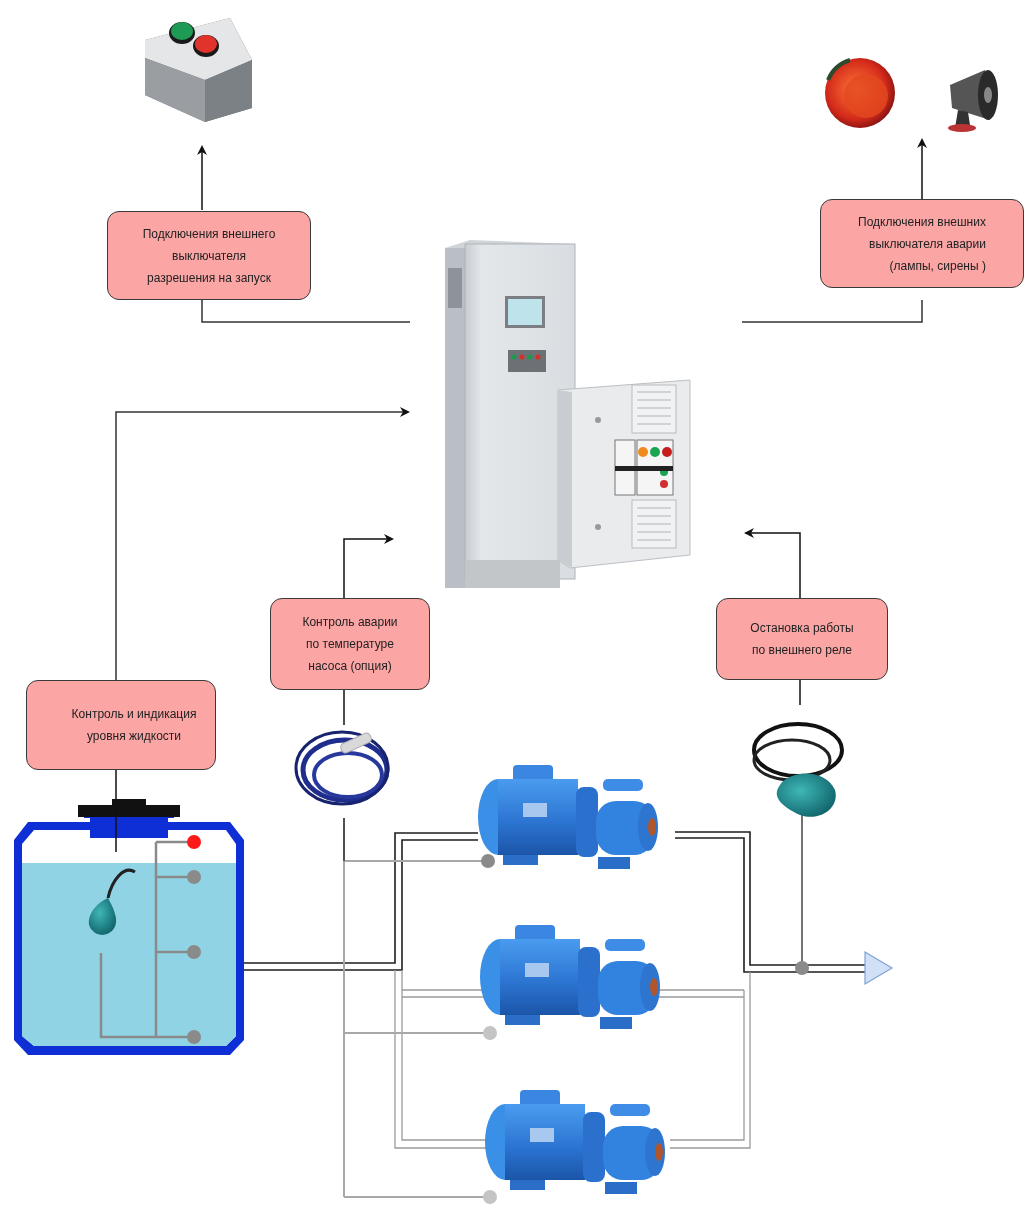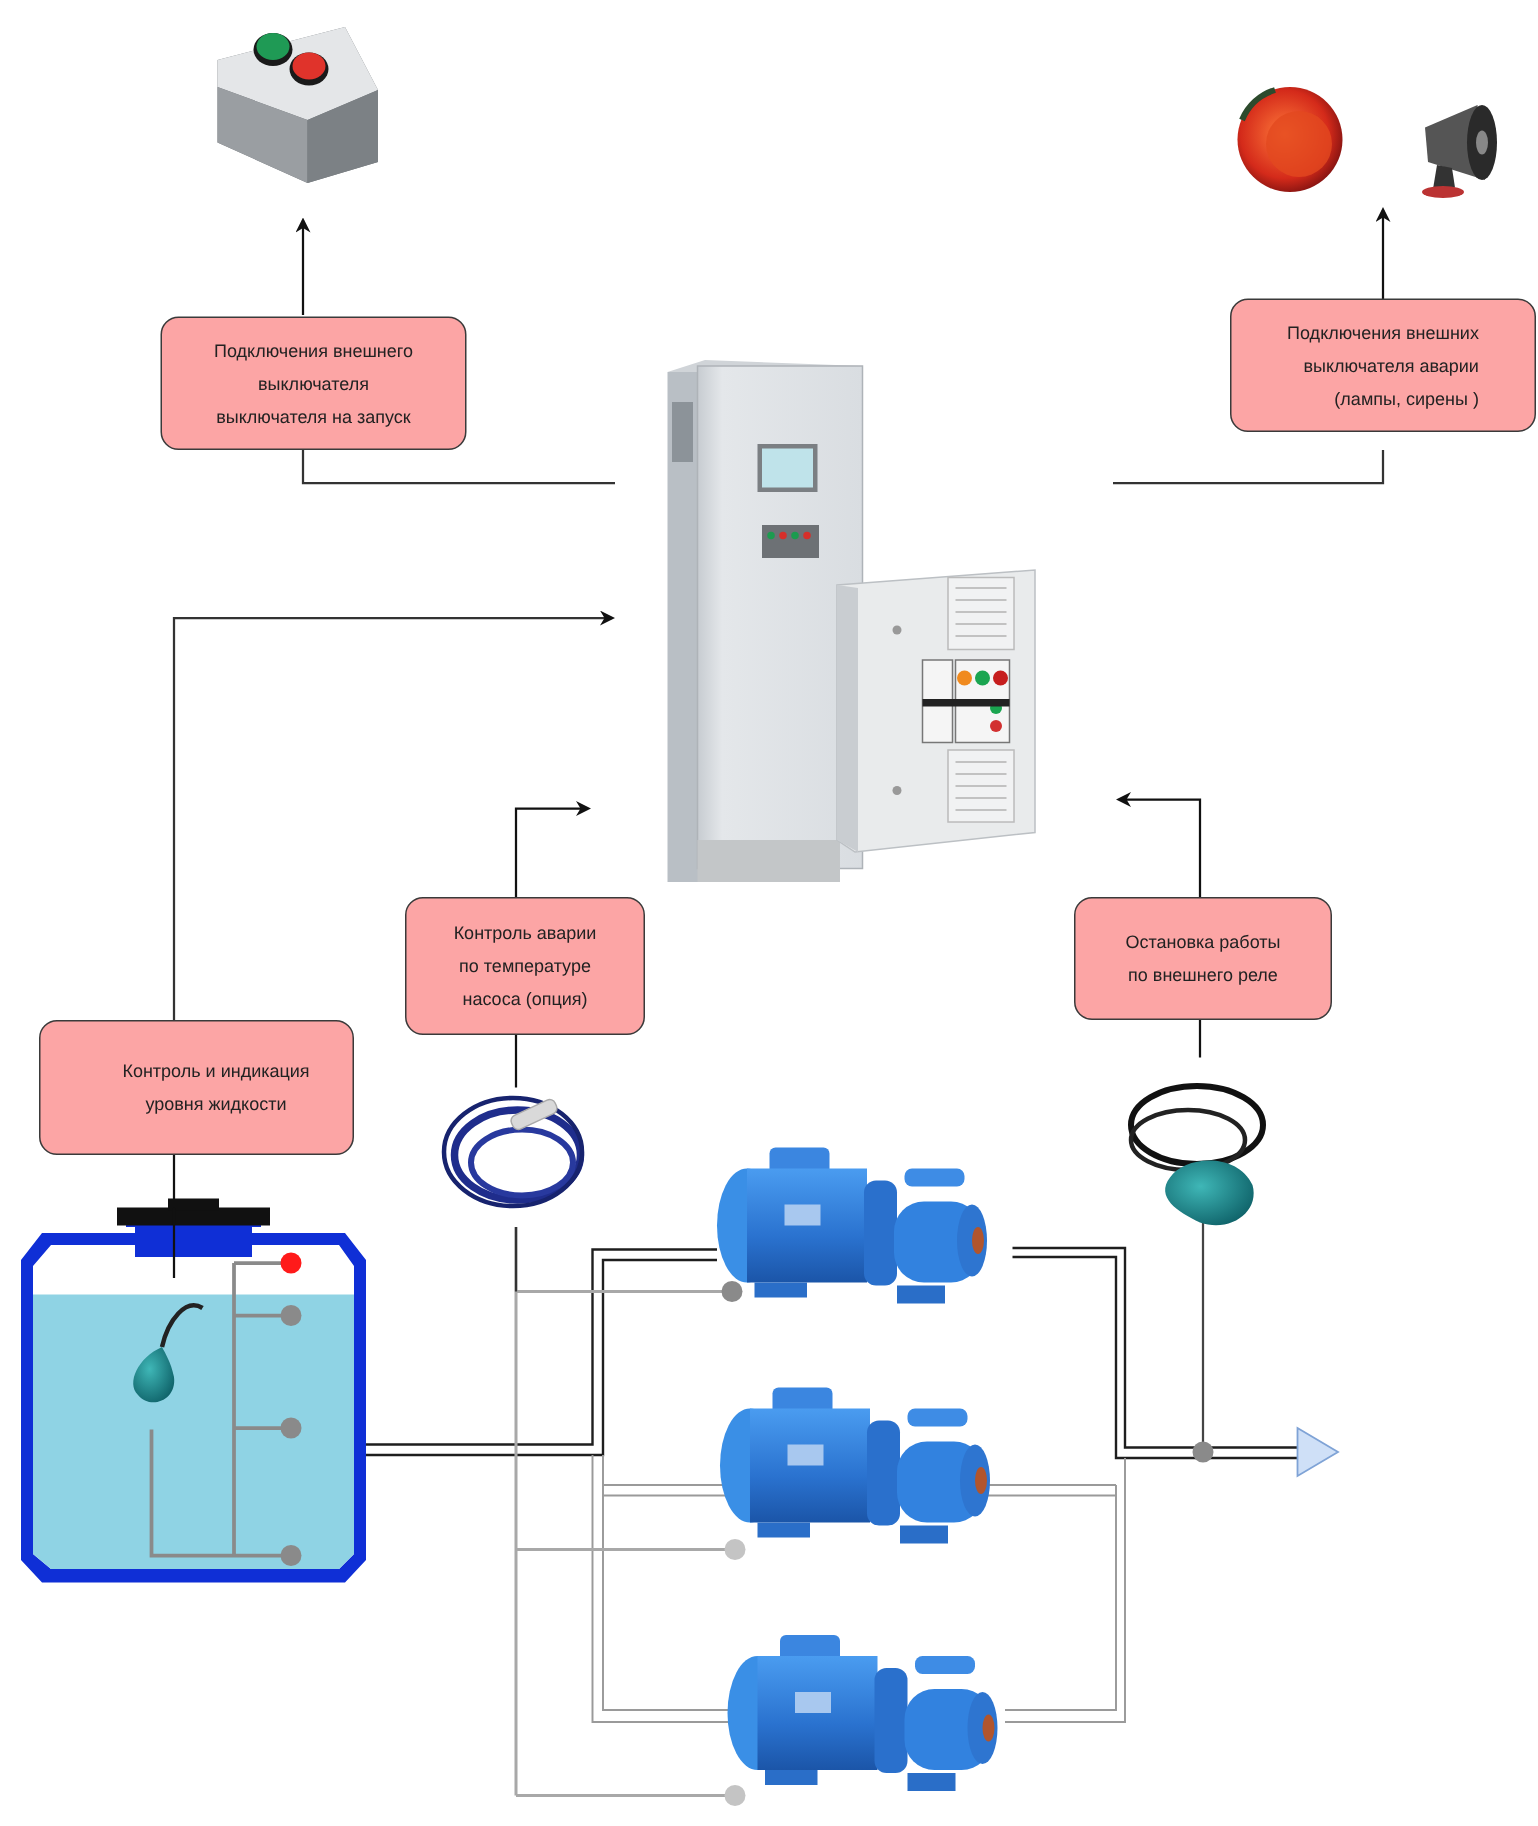--- a/index.html
+++ b/index.html
@@ -232,21 +232,21 @@
     <ellipse cx="174" cy="62" rx="4" ry="9" fill="#b1552d"></ellipse>
     <rect x="25" y="90" width="35" height="10" fill="#2a6ec8"></rect>
     <rect x="120" y="92" width="32" height="12" fill="#2a6ec8"></rect>
   </g>
 </svg>
 
 <div class="label-box" style="left:107px; top:211px; width:204px; height:89px;">
   <div>
     <span>Подключения внешнего</span>
     <span>выключателя</span>
-    <span>выключателя на запуск</span>
+    <span>разрешения на запуск</span>
   </div>
 </div>
 
 <div class="label-box" style="left:820px; top:199px; width:204px; height:89px;text-align:right;">
   <div>
     <span>Подключения внешних</span>
     <span>выключателя аварии</span>
     <span>(лампы, сирены )</span>
   </div>
 </div>
@@ -259,18 +259,18 @@
   </div>
 </div>
 
 <div class="label-box" style="left:716px; top:598px; width:172px; height:82px;text-align:center;">
   <div>
     <span>Остановка работы</span>
     <span>по внешнего реле</span>
   </div>
 </div>
 
-<div class="label-box" style="left:26px; top:680px; width:210px; height:90px;padding-left:32px;">
+<div class="label-box" style="left:26px; top:680px; width:190px; height:90px;padding-left:32px;">
   <div>
     <span>Контроль и индикация</span>
     <span>уровня жидкости</span>
   </div>
 </div>
 
 </body></html>

